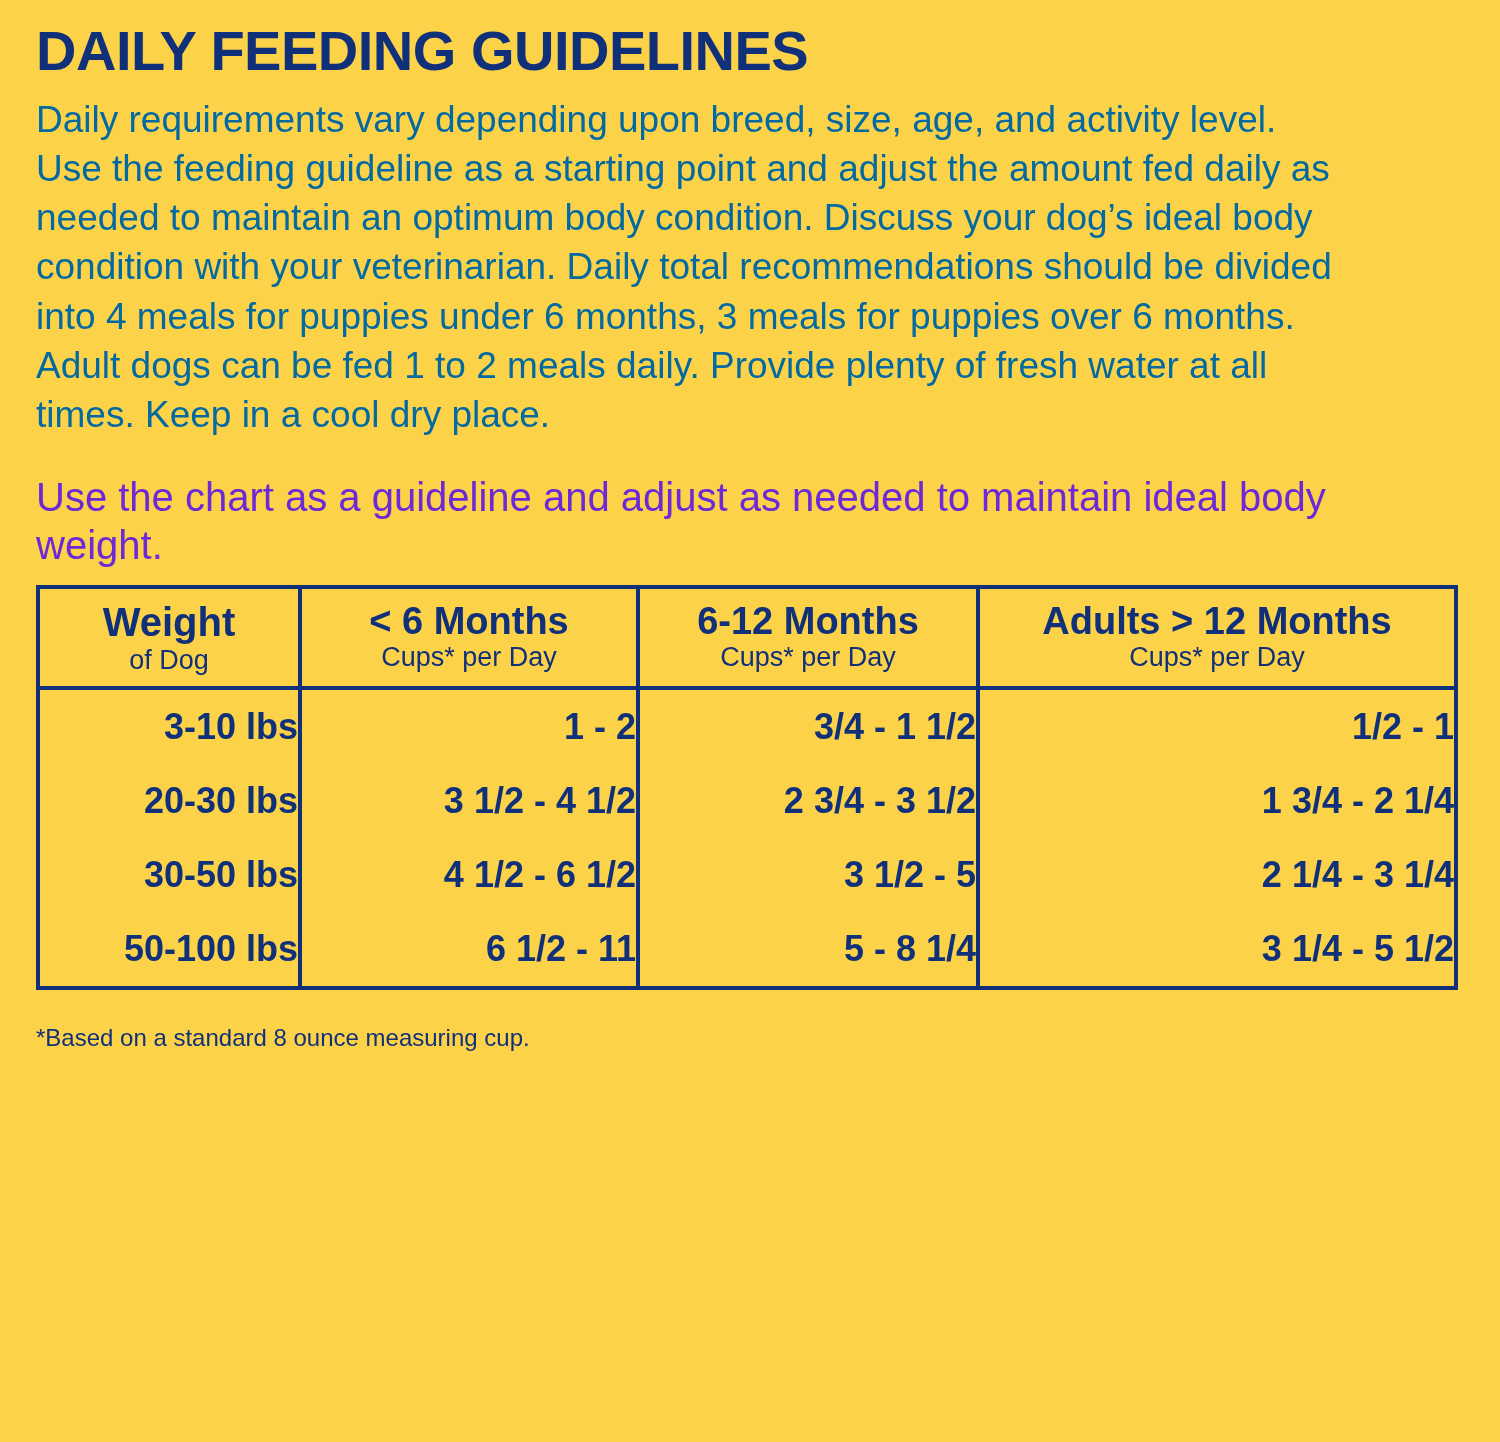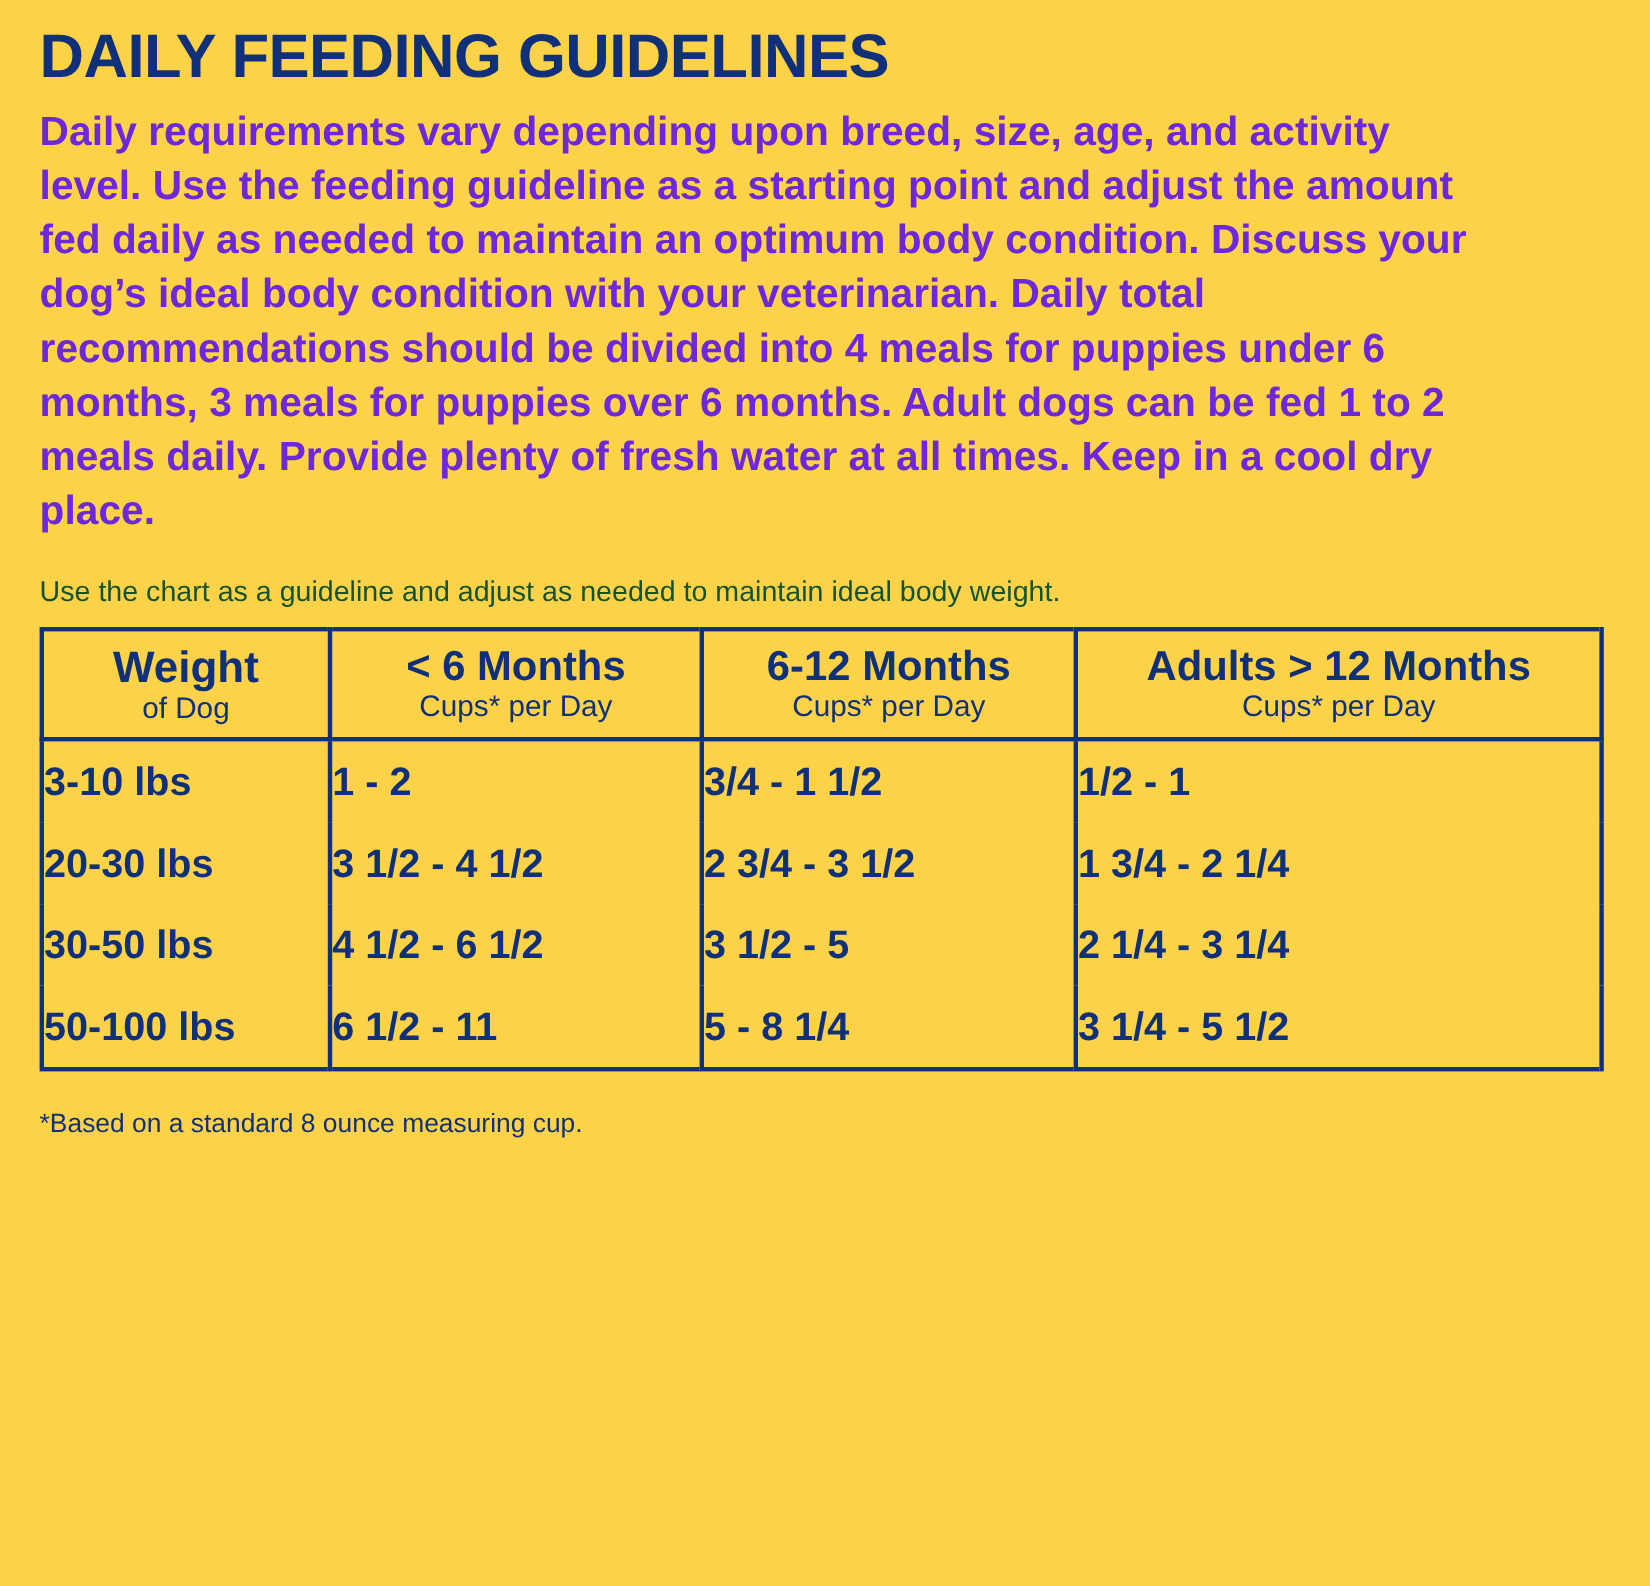--- a/index.html
+++ b/index.html
@@ -25,31 +25,31 @@
     font-size: 56px;
     font-weight: bold;
     letter-spacing: -0.5px;
     line-height: 1.05;
     margin: 0 0 14px 0;
     color: #11307A;
   }
   .intro {
     font-size: 37px;
     line-height: 1.33;
-    font-weight: 700;
+    font-weight: 400;
     margin: 0 0 34px 0;
     max-width: 1330px;
-    color: #6d28d9;
+    color: #0369a1;
   }
   .chart-note {
-    font-size: 26px;
+    font-size: 40px;
     line-height: 1.2;
     margin: 0 0 16px 0;
     font-weight: 400;
-    color: #14532d;
+    color: #6d28d9;
   }
   table.feeding {
     border-collapse: collapse;
     width: 1418px;
     table-layout: fixed;
     border: 4px solid #11307A;
   }
   table.feeding col.c0 { width: 262px; }
   table.feeding col.c1 { width: 338px; }
   table.feeding col.c2 { width: 340px; }
@@ -81,21 +81,21 @@
     display: block;
     font-size: 27px;
     font-weight: 400;
     line-height: 1.15;
     margin-top: 1px;
   }
   th.weight-hdr .hdr-main { font-size: 40px; }
   table.feeding tbody td {
     font-size: 36px;
     font-weight: bold;
-    text-align: left;
+    text-align: right;
     height: 74px;
     line-height: 74px;
     white-space: nowrap;
   }
   table.feeding tbody td.weight {
     font-size: 36px;
   }
   tr.footer-row td {
     border-top: 4px solid #11307A;
     font-size: 33px;

